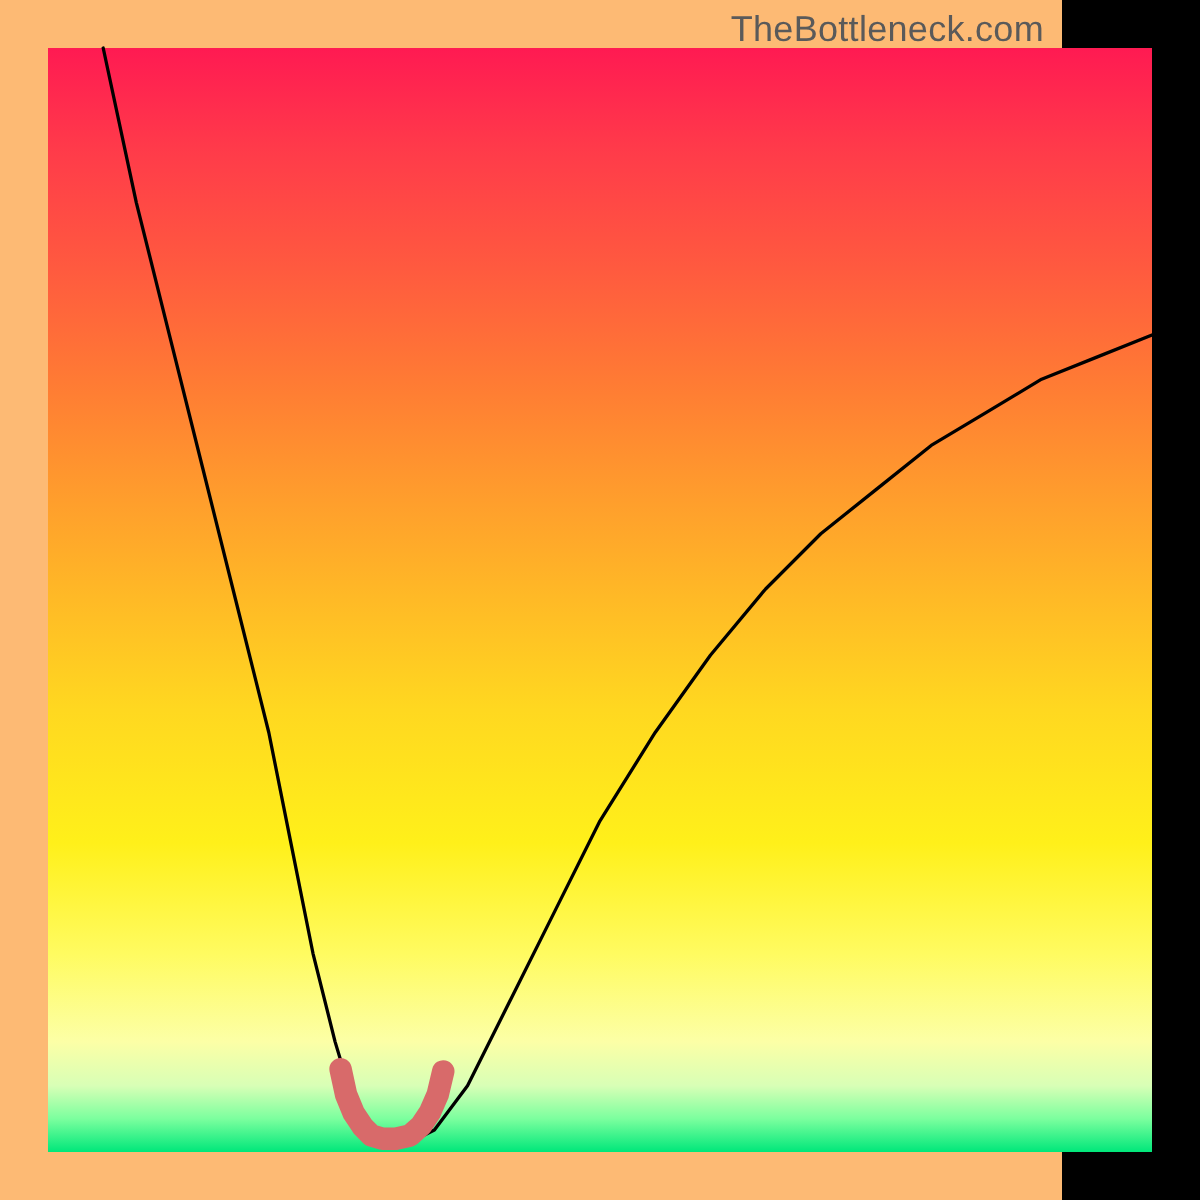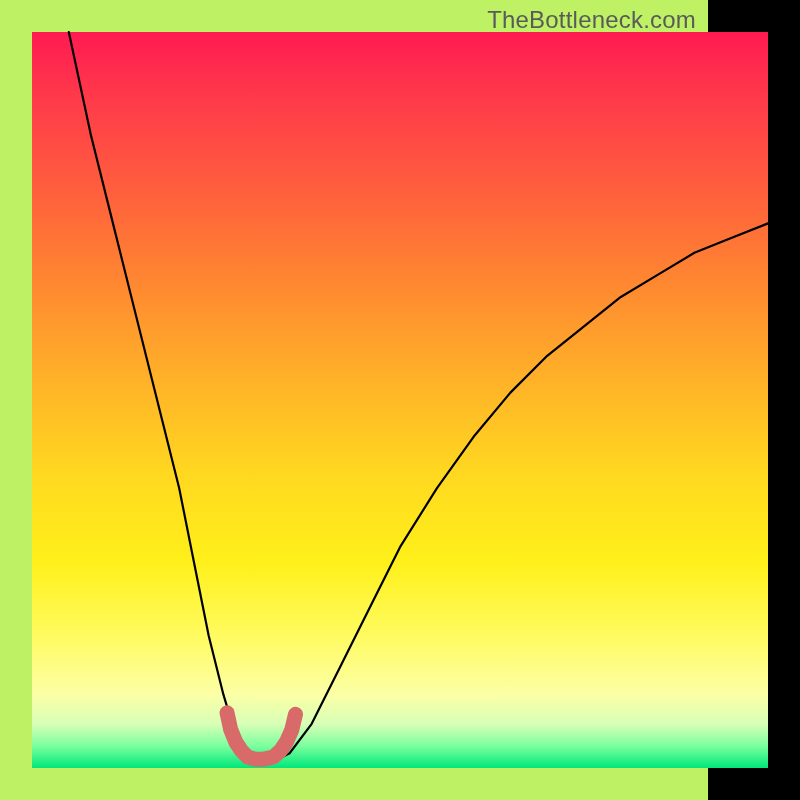--- a/index.html
+++ b/index.html
@@ -8,21 +8,21 @@
     width: 800px;
     height: 800px;
     overflow: hidden;
     background: #000;
     font-family: Arial, Helvetica, sans-serif;
   }
   .stage {
     position: relative;
     width: 708px;
     height: 800px;
-    background: #bef264;
+    background: #fdba74;
   }
   .plot {
     position: absolute;
     left: 32px;
     top: 32px;
     width: 736px;
     height: 736px;
     background: linear-gradient(to bottom,
       #ff1a52 0%,
       #ff3a4a 9%,

